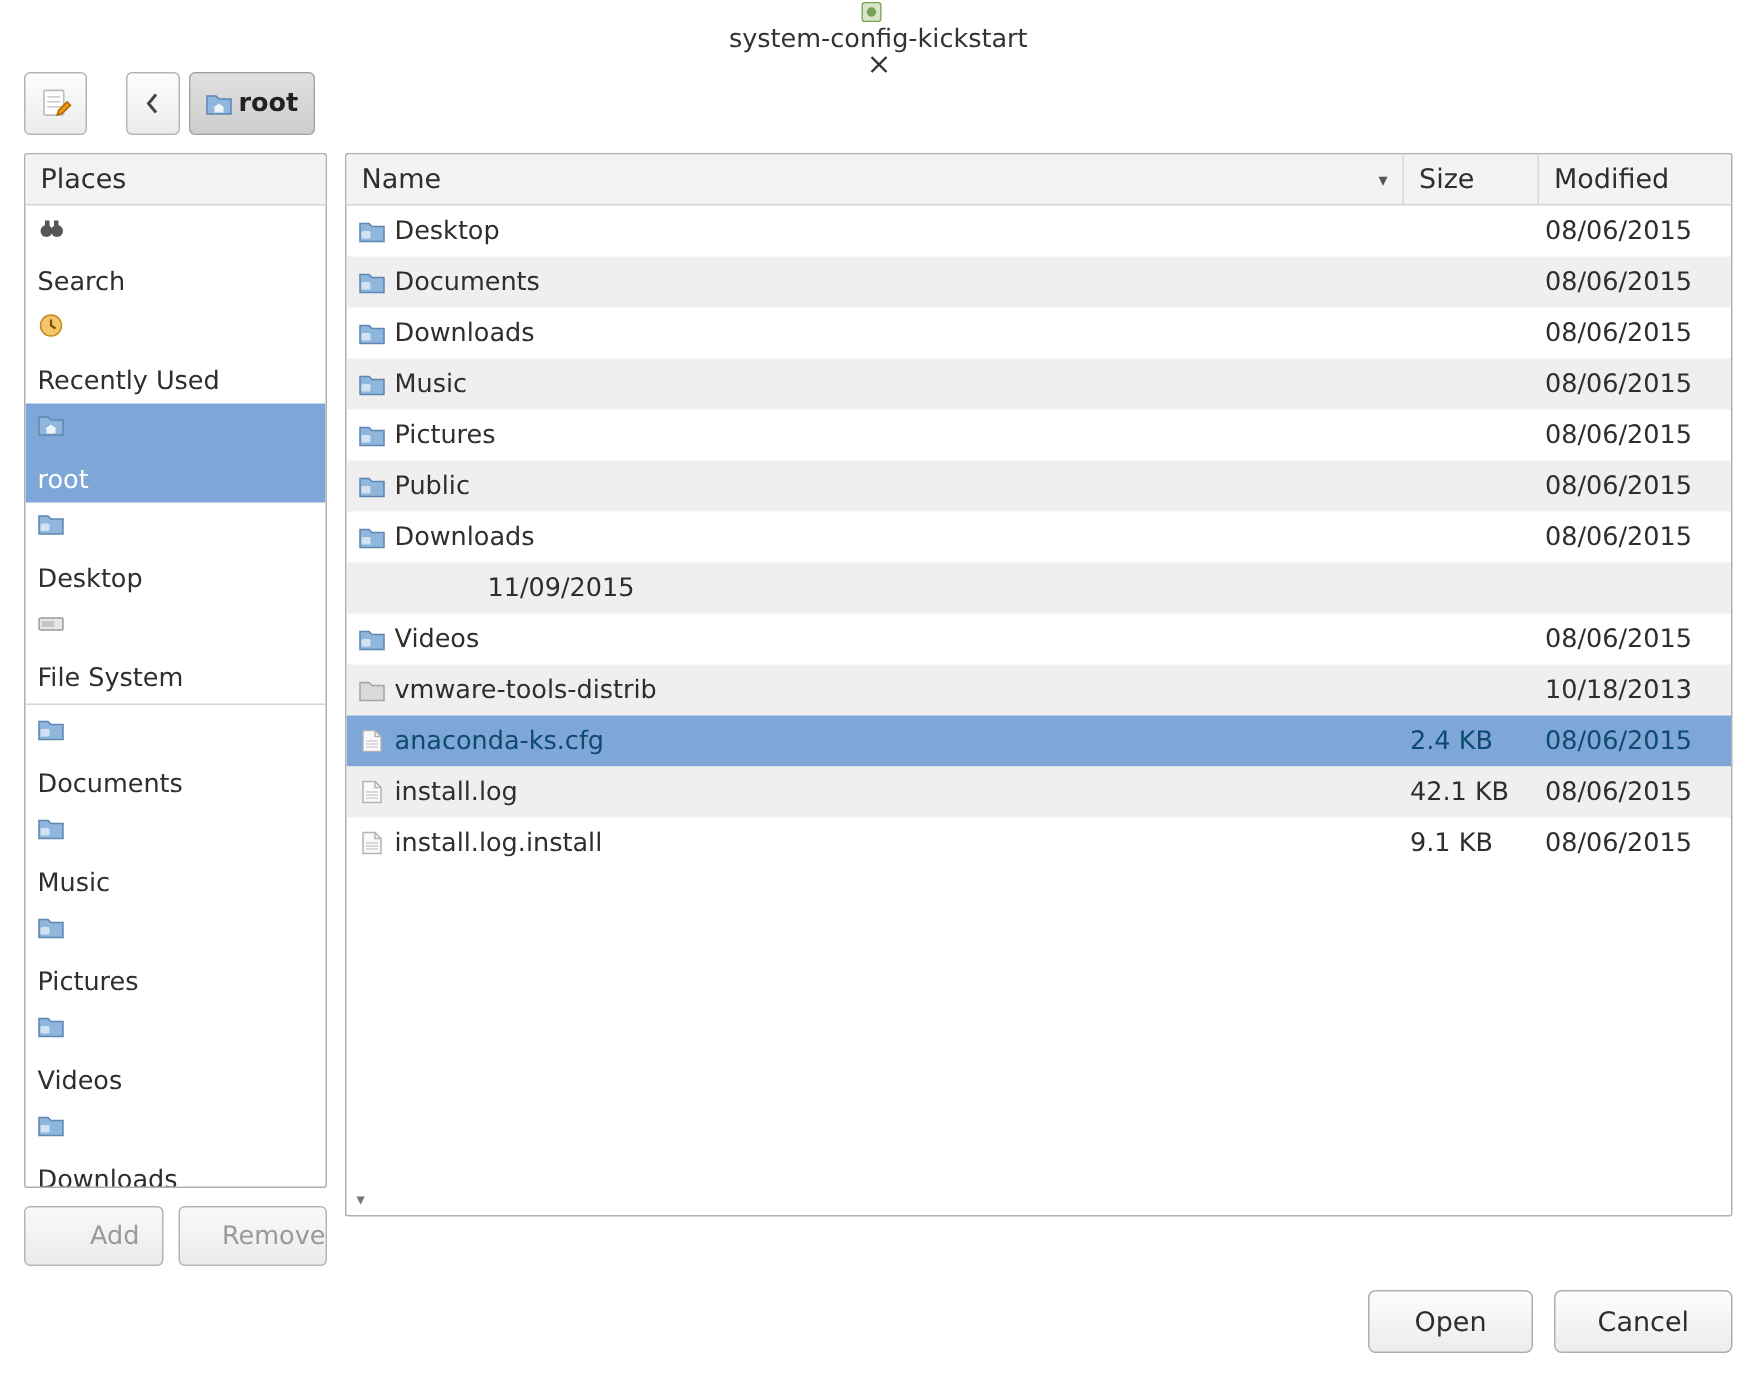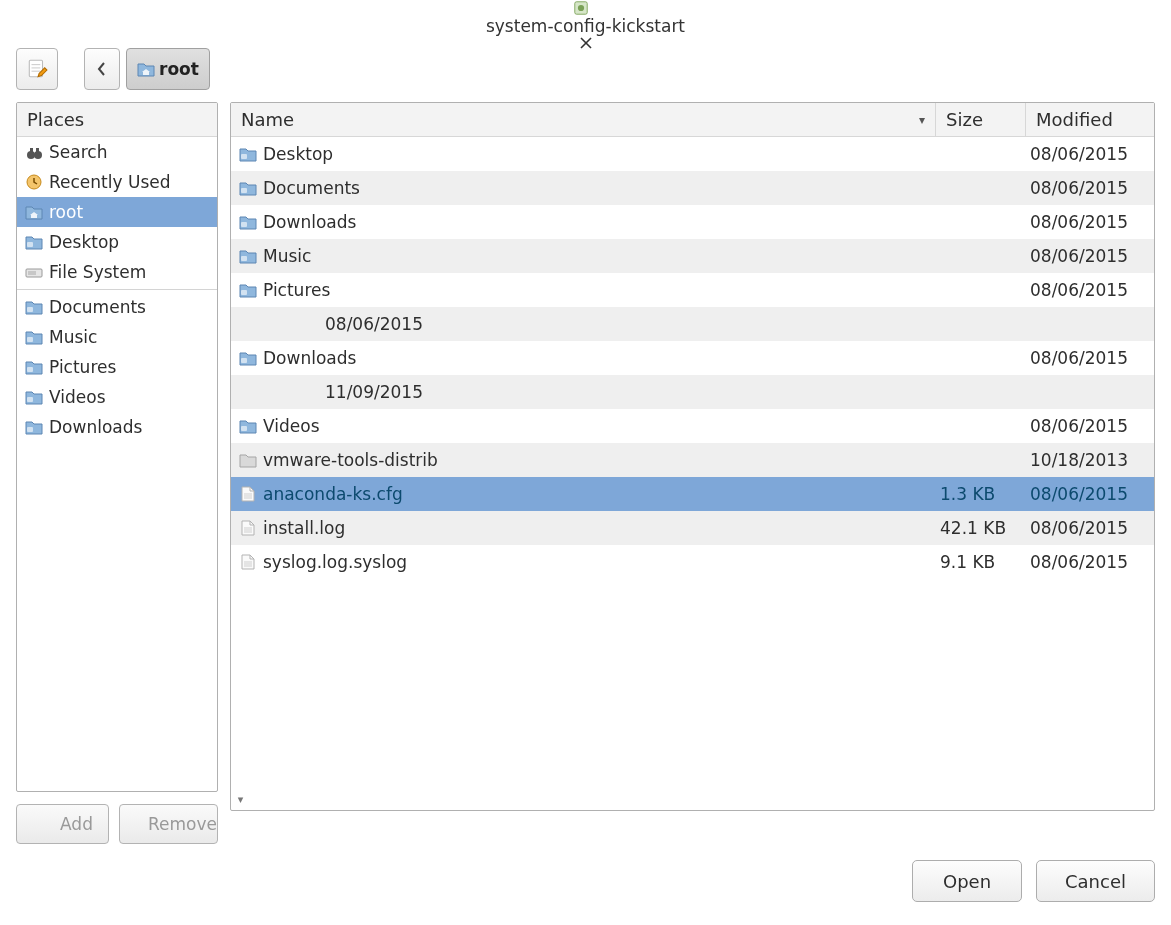--- a/index.html
+++ b/index.html
@@ -89,25 +89,25 @@
     overflow: hidden;
   }
   .places-header {
     padding: 6px 10px;
     font-size: 18px;
     background: #f3f3f3;
     border-bottom: 1px solid #d7d7d7;
   }
   .place-row {
     display: flex;
-    align-items: center;
-    gap: 6px;
+    gap: 18px;
     padding: 5px 8px;
     font-size: 17px;
     white-space: nowrap;
+    flex-direction: column;
   }
   .place-row.selected {
     background: #7ea7d8;
     color: #fff;
   }
   .place-sep {
     border-top: 1px solid #d4d4d4;
     margin: 2px 0;
   }
   .places-buttons {
@@ -448,20 +448,26 @@
                 <div class="fc-name">
                   <svg width="18" height="18" viewBox="0 0 18 18">
                     <use href="#ic-folder"></use>
                   </svg>
                   <span>Pictures</span>
                 </div>
                 <div class="fc-size"><span></span></div>
                 <div class="fc-mod"><span>08/06/2015</span></div>
               </div>
               <div class="file-row odd">
+                <div class="fc-name">
+                  <svg width="18" height="18" viewBox="0 0 18 18">
+                    <use href="#ic-folder"></use>
+                  </svg>
+                  <span>Public</span>
+                </div>
                 <div class="fc-size"><span></span></div>
                 <div class="fc-mod"><span>08/06/2015</span></div>
               </div>
               <div class="file-row">
                 <div class="fc-name">
                   <svg width="18" height="18" viewBox="0 0 18 18">
                     <use href="#ic-folder"></use>
                   </svg>
                   <span>Downloads</span>
                 </div>
@@ -492,39 +498,39 @@
                 <div class="fc-size"><span></span></div>
                 <div class="fc-mod"><span>10/18/2013</span></div>
               </div>
               <div class="file-row selected">
                 <div class="fc-name">
                   <svg width="18" height="18" viewBox="0 0 18 18">
                     <use href="#ic-file"></use>
                   </svg>
                   <span>anaconda-ks.cfg</span>
                 </div>
-                <div class="fc-size"><span>1.3 KB</span></div>
+                <div class="fc-size"><span>2.4 KB</span></div>
                 <div class="fc-mod"><span>08/06/2015</span></div>
               </div>
               <div class="file-row odd">
                 <div class="fc-name">
                   <svg width="18" height="18" viewBox="0 0 18 18">
                     <use href="#ic-file"></use>
                   </svg>
                   <span>install.log</span>
                 </div>
                 <div class="fc-size"><span>42.1 KB</span></div>
                 <div class="fc-mod"><span>08/06/2015</span></div>
               </div>
               <div class="file-row">
                 <div class="fc-name">
                   <svg width="18" height="18" viewBox="0 0 18 18">
                     <use href="#ic-file"></use>
                   </svg>
-                  <span>syslog.log.syslog</span>
+                  <span>install.log.install</span>
                 </div>
                 <div class="fc-size"><span>9.1 KB</span></div>
                 <div class="fc-mod"><span>08/06/2015</span></div>
               </div>
             </div>
         </div>
         <div class="scroll-track">
           <div class="scroll-thumb"></div>
           <div class="scroll-arrow down">▾</div>
         </div>

